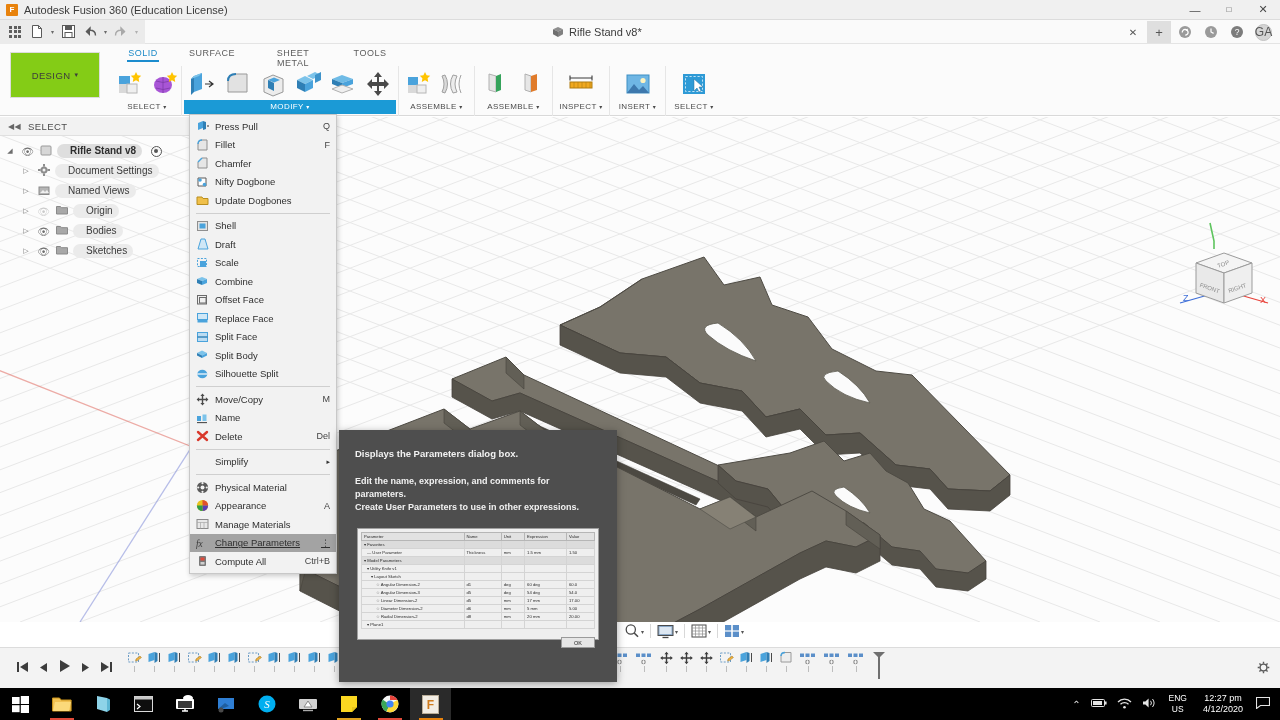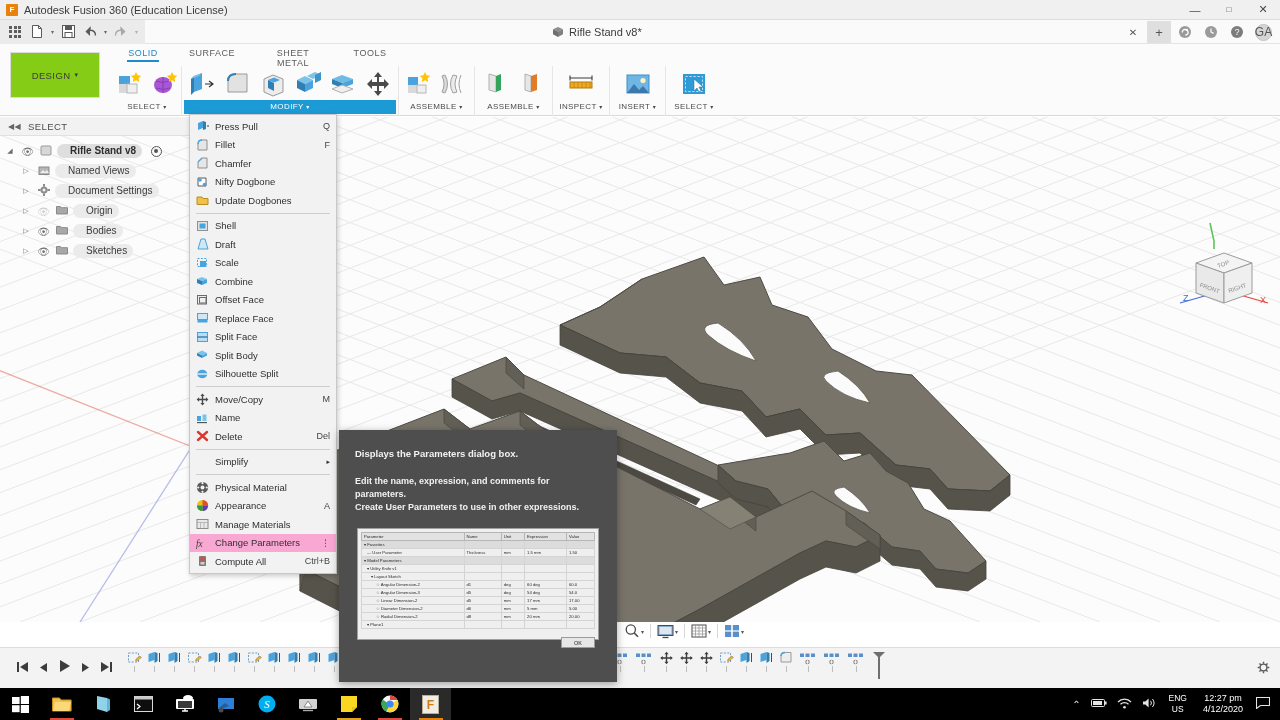--- a/index.html
+++ b/index.html
@@ -175,21 +175,21 @@
   .menu {
     position: absolute; left: 189px; top: 114px; width: 148px;
     background: #f2f2f2; border: 1px solid #c8c8c8;
     box-shadow: 1px 2px 5px rgba(0,0,0,.2); z-index: 20;
     padding: 2px 0;
   }
   .mi {
     display: flex; align-items: center; height: 18.5px; padding: 0 6px 0 5px;
     font-size: 9.5px; color: #2f2f2f; gap: 6px;
   }
-  .mi.hl { background: #f9a8d4; }
+  .mi.hl { background: #a3a3a3; text-decoration: underline; }
   .mi .mic { width: 14px; height: 14px; display: flex; align-items: center; justify-content: center; }
   .mi .mkey { margin-left: auto; font-size: 9px; color: #444; }
   .mi .subarrow { margin-left: auto; font-size: 7px; color: #333; }
   .mi .dots { margin-left: auto; font-size: 9px; color: #333; letter-spacing: 0; }
   .msep { height: 1px; background: #cfcfcf; margin: 3px 6px; }
 
   
   .tooltip {
     position: absolute; left: 339px; top: 430px; width: 278px; height: 252px;
     background: #4e4e4e; color: #f2f2f2; z-index: 25;
@@ -672,42 +672,42 @@
           <svg width="12" height="11" viewBox="0 0 12 11">
               <rect x="1" y="1" width="10" height="9" rx="1" fill="#d7d7d7" stroke="#9a9a9a"></rect>
             </svg>
         </span>
         <span class="lbl">Rifle Stand v8</span>
         <span class="radio"></span>
       </div>
       <div class="tnode" style="padding-left:20px">
         <span class="arr">▷</span>
         <span class="fol">
-          <svg width="12" height="11" viewBox="0 0 12 11">
-              <rect x="1" y="2" width="10" height="7.5" fill="#b5b5b5" stroke="#8a8a8a"></rect>
-              <path d="M2 8 l3-3 2 2 2-2 2 3z" fill="#efefef"></path>
-            </svg>
-        </span>
-        <span class="lbl">Named Views</span>
-      </div>
-      <div class="tnode" style="padding-left:20px">
-        <span class="arr">▷</span>
-        <span class="fol">
           <svg width="12" height="12" viewBox="0 0 12 12">
               <circle cx="6" cy="6" r="3.6" fill="#8d8d8d"></circle>
               <circle cx="6" cy="6" r="1.5" fill="#f3f3f3"></circle>
           <g fill="#8d8d8d">
                 <rect x="5" y="0" width="2" height="2.6"></rect>
                 <rect x="5" y="9.4" width="2" height="2.6"></rect>
                 <rect x="0" y="5" width="2.6" height="2"></rect>
                 <rect x="9.4" y="5" width="2.6" height="2"></rect>
               </g>
             </svg>
         </span>
         <span class="lbl">Document Settings</span>
+      </div>
+      <div class="tnode" style="padding-left:20px">
+        <span class="arr">▷</span>
+        <span class="fol">
+          <svg width="12" height="11" viewBox="0 0 12 11">
+              <rect x="1" y="2" width="10" height="7.5" fill="#b5b5b5" stroke="#8a8a8a"></rect>
+              <path d="M2 8 l3-3 2 2 2-2 2 3z" fill="#efefef"></path>
+            </svg>
+        </span>
+        <span class="lbl">Named Views</span>
       </div>
       <div class="tnode" style="padding-left:20px">
         <span class="arr">▷</span>
         <span class="eye" style="opacity:.35">👁</span>
         <span class="fol">
           <svg width="12" height="10" viewBox="0 0 12 10">
               <path d="M.5 1.5h4l1 1.2h6v6.3h-11z" fill="#a8a8a8" stroke="#8a8a8a"></path>
             </svg>
         </span>
         <span class="lbl">Origin</span>

